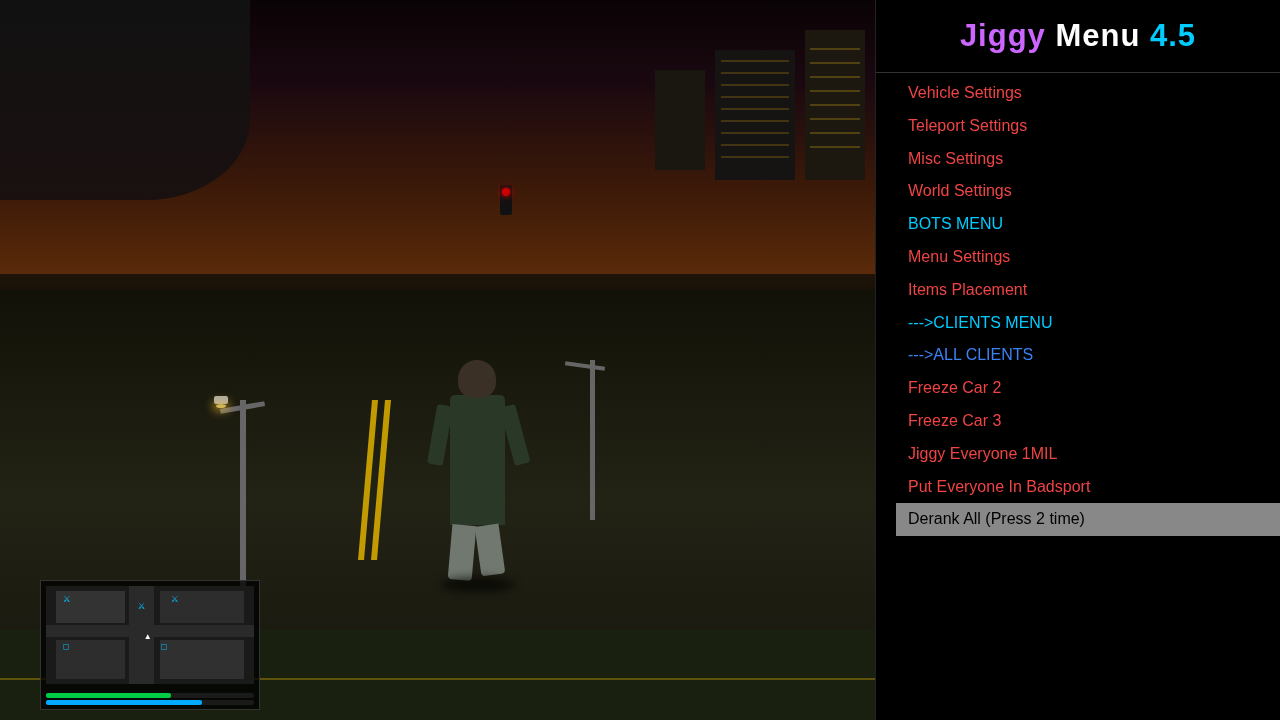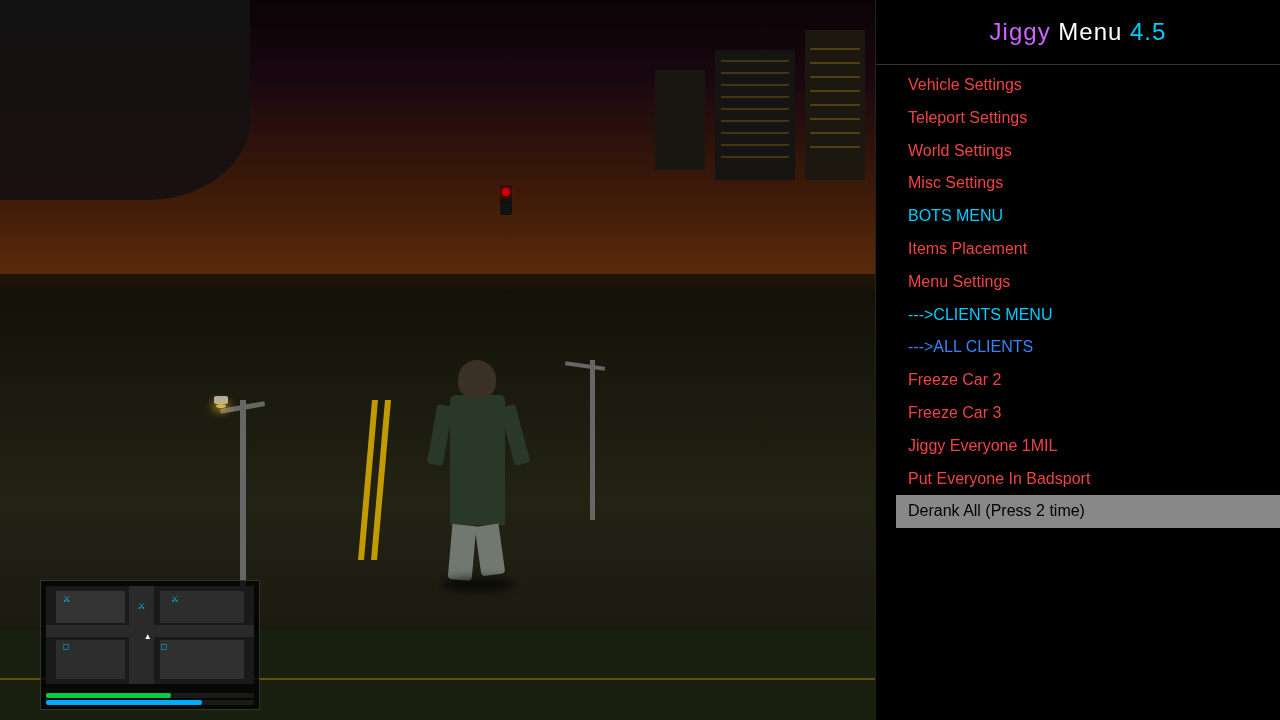--- a/index.html
+++ b/index.html
@@ -153,22 +153,22 @@
       top: 0;
       width: 405px;
       height: 720px;
       background: rgba(0, 0, 0, 0.82);
       border-left: 1px solid #222;
     }
 
     #menu-title {
       text-align: center;
       padding: 18px 0 14px;
-      font-size: 24px;
-      font-weight: normal;
+      font-size: 31px;
+      font-weight: bold;
       letter-spacing: 1px;
     }
 
     .title-jiggy { color: #cc66ff; }
     .title-menu { color: #ffffff; }
     .title-version { color: #00ccff; }
 
     #menu-items {
       list-style: none;
       padding: 0 0 0 20px;
@@ -346,25 +346,25 @@
 
   <div id="menu-title">
     <span class="title-jiggy">Jiggy</span><span class="title-menu"> Menu </span><span class="title-version">4.5</span>
   </div>
 
   <div class="menu-separator"></div>
 
   <ul id="menu-items">
   <li>Vehicle Settings</li>
       <li>Teleport Settings</li>
+      <li>Misc Settings</li>
       <li>World Settings</li>
-      <li>Misc Settings</li>
       <li class="cyan">BOTS MENU</li>
+      <li>Menu Settings</li>
       <li>Items Placement</li>
-      <li>Menu Settings</li>
       <li class="cyan">---&gt;CLIENTS MENU</li>
       <li class="purple">---&gt;ALL CLIENTS</li>
       <li>Freeze Car 2</li>
       <li>Freeze Car 3</li>
       <li>Jiggy Everyone 1MIL</li>
       <li>Put Everyone In Badsport</li>
       <li class="highlighted">Derank All (Press 2 time)</li>
     </ul>
 
 </div>

